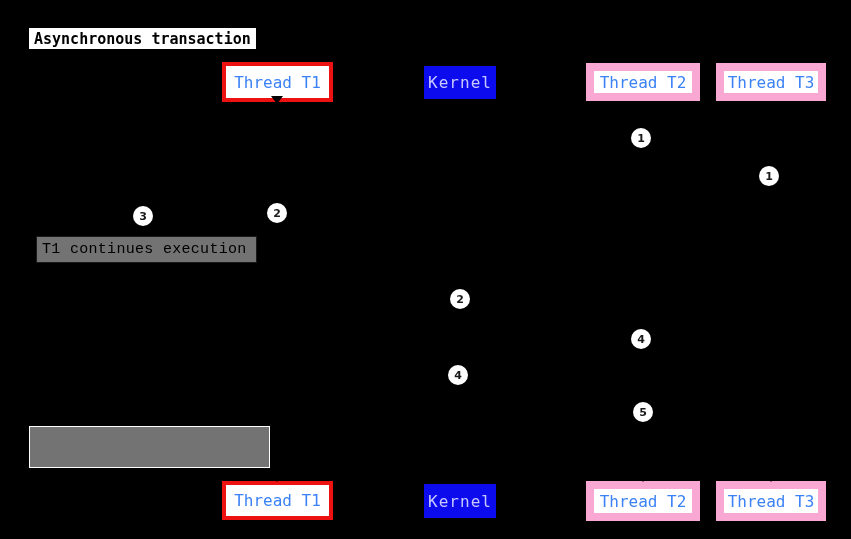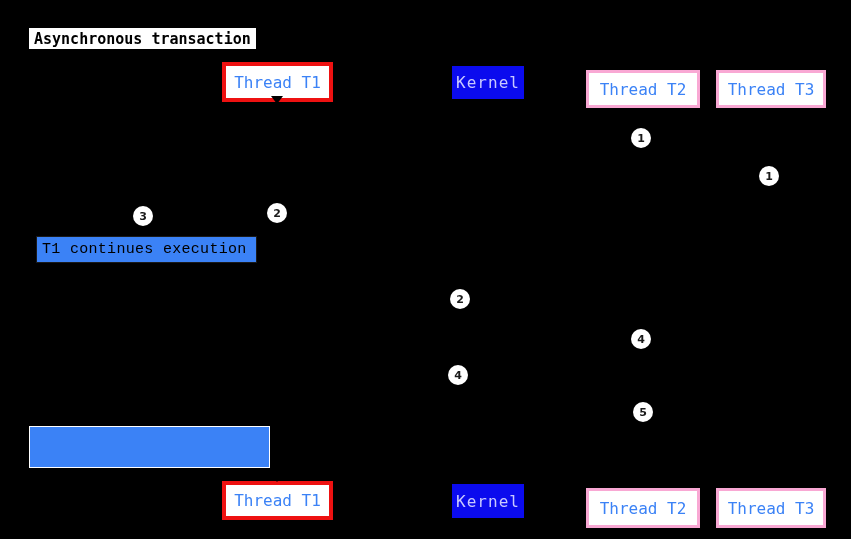--- a/index.html
+++ b/index.html
@@ -24,42 +24,41 @@
 
   .actor {
     background: #ffffff;
     color: #3b82f6;
     font: 16px "DejaVu Sans Mono", monospace;
     display: flex; align-items: center; justify-content: center;
     white-space: nowrap;
     z-index: 2;
   }
   .actor.red-frame  { border: 4px solid #ee1111; }
-  .actor.blue-frame { border: 3px solid #f9a8d4; margin-top: 7px; }
+  .actor.blue-frame { border: 8px solid #f9a8d4; }
   .actor.kernel {
     background: #0b0bee;
     color: #c8c8ff;
     border: none;
     letter-spacing: 1px;
-    margin-left: 28px;
   }
 
   .marker {
     width: 20px; height: 20px;
     border-radius: 50%;
     background: #ffffff;
     color: #1a1a1a;
     font: bold 11px "DejaVu Sans", sans-serif;
     display: flex; align-items: center; justify-content: center;
     transform: translate(-50%, -50%);
     z-index: 4;
   }
 
   .note {
-    background: #3b82f6;
+    background: #737373;
     border: 1px solid #1a1a1a;
     color: #000000;
     font: 15px "Liberation Mono", monospace;
     letter-spacing: 0.3px;
     display: flex; align-items: center;
     padding-left: 5px;
     white-space: nowrap;
     z-index: 3;
   }
   .note.blank { border-color: #ffffff; }

